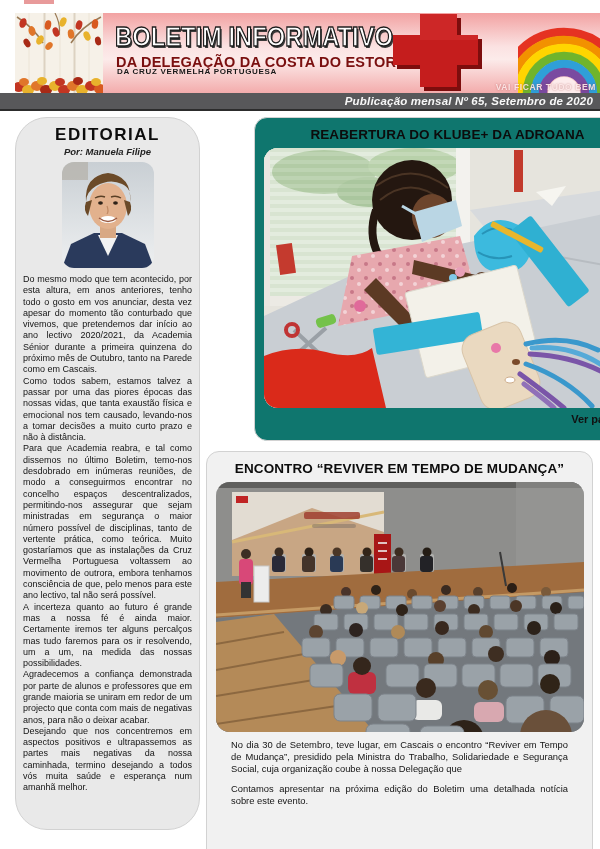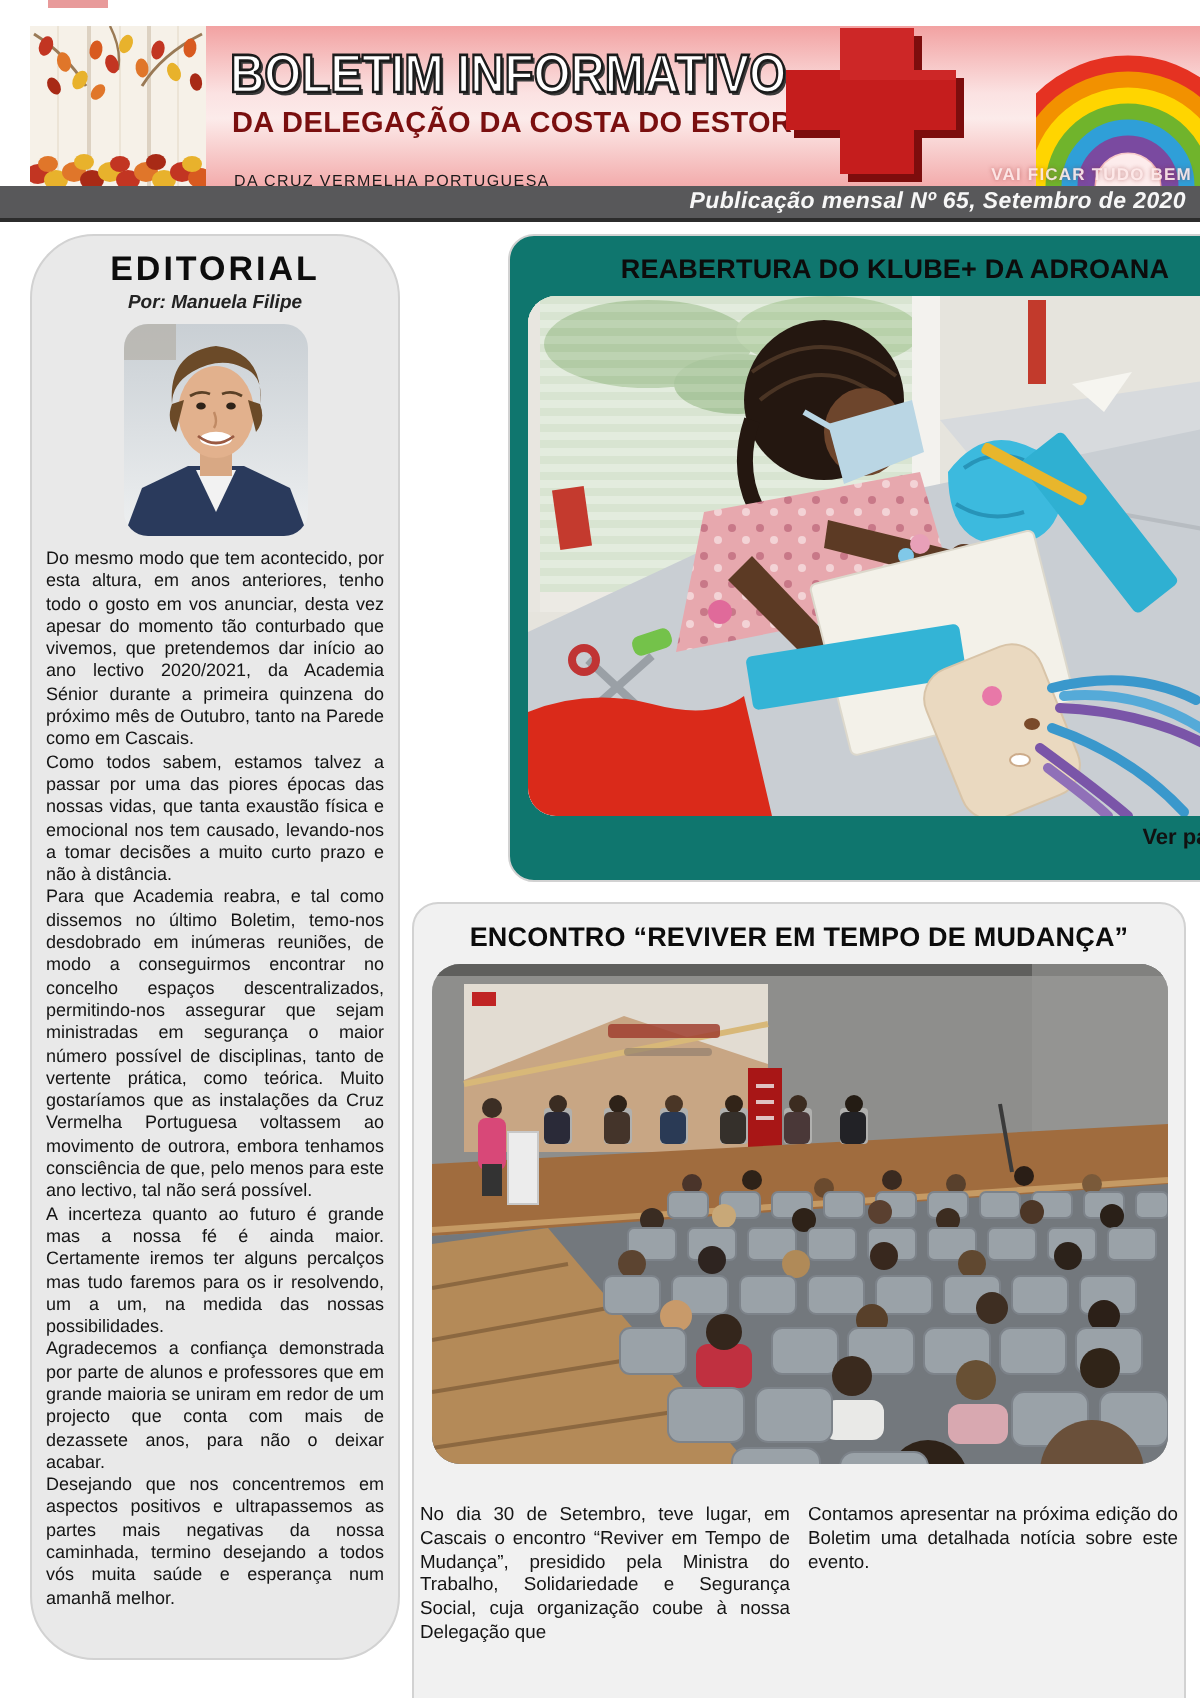--- a/index.html
+++ b/index.html
@@ -13,21 +13,21 @@
   .masthead{position:absolute;left:0;top:13px;width:600px;height:80px;}
   .leaves-box{position:absolute;left:15px;top:0;width:88px;height:80px;overflow:hidden;}
   .banner{position:absolute;left:103px;top:0;width:497px;height:80px;
           background:linear-gradient(180deg,#f2a2a2 0%,#fbe2e2 42%,#fcebea 58%,#f3acac 100%);}
   .mast-title{position:absolute;left:12px;top:9px;font-size:27px;font-weight:bold;color:#fff;
               letter-spacing:0;transform:scaleX(.88);transform-origin:left center;white-space:nowrap;
               -webkit-text-stroke:1.3px #1b1b1b;
               text-shadow:1.5px 1.5px 0 #3a3a3a;}
   .mast-sub{position:absolute;left:13px;top:41px;font-size:14.5px;font-weight:bold;color:#7a0f0f;
             letter-spacing:.2px;white-space:nowrap;}
-  .mast-org{position:absolute;left:14px;top:73px;font-size:8px;font-weight:normal;color:#1a1a1a;
+  .mast-org{position:absolute;left:14px;top:54px;font-size:8px;font-weight:bold;color:#1a1a1a;
             letter-spacing:.7px;white-space:nowrap;}
   .cross-box{position:absolute;left:290px;top:1px;width:89px;height:77px;}
   .rainbow-box{position:absolute;right:0;top:12px;width:82px;height:68px;}
   .slogan{position:absolute;right:4px;bottom:1px;font-size:8.5px;font-weight:bold;
           color:rgba(255,236,236,.9);letter-spacing:.6px;text-shadow:0 0 2px rgba(150,40,40,.5);}
 
   
   .issue-bar{position:absolute;left:0;top:93px;width:600px;height:18px;background:#58585a;
              border-bottom:2px solid #2c2c2c;box-sizing:border-box;padding-left:32px;}
   .issue-bar span{display:block;text-align:right;padding-right:7px;font-size:11.5px;line-height:16px;
@@ -44,21 +44,21 @@
   .portrait-box{width:92px;height:106px;margin:5px auto 6px;border-radius:12px;overflow:hidden;}
   .ed-body{padding:0 7px;font-size:9px;line-height:11.3px;text-align:justify;color:#141414;}
   .ed-body p,.col p{margin:0;}
 
   .art-headline{margin:9px 6px 6px;text-align:center;font-size:13.5px;font-weight:bold;color:#0c0c0c;
                 letter-spacing:.1px;white-space:nowrap;}
   .photo-box{width:368px;margin:0 auto;border-radius:14px;overflow:hidden;background:#ccc;}
   .photo-box.h1{height:260px;}
   .photo-box.h2{height:250px;}
   .see-page{margin-top:5px;padding-right:4px;text-align:right;font-size:11px;font-weight:bold;color:#111;}
-  .cols{display:flex;gap:9px;padding:0 3px;margin-top:19px;}
+  .cols{display:flex;gap:9px;padding:0 24px;margin-top:7px;flex-direction:column;}
   .col{flex:1;font-size:9.4px;line-height:11.8px;text-align:justify;color:#141414;}
   svg{display:block;}
 </style>
 </head>
 <body>
 
 <div class="page">
 
   <div class="top-accent"></div>
 
@@ -171,21 +171,21 @@
         <path d="M45,44 q2,5 0,8" stroke="#c08a64" stroke-width="1.2" fill="none"></path>
         <ellipse cx="46" cy="57.5" rx="8" ry="3.6" fill="#fff"></ellipse>
         <path d="M37,56 q9,7 18,0" stroke="#9a5a42" stroke-width="1.4" fill="none"></path>
       </svg>
     </div>
     <div class="ed-body">
         <p>Do mesmo modo que tem acontecido, por esta altura, em anos anteriores, tenho todo o gosto em vos anunciar, desta vez apesar do momento tão conturbado que vivemos, que pretendemos dar início ao ano lectivo 2020/2021, da Academia Sénior durante a primeira quinzena do próximo mês de Outubro, tanto na Parede como em Cascais.</p>
         <p>Como todos sabem, estamos talvez a passar por uma das piores épocas das nossas vidas, que tanta exaustão física e emocional nos tem causado, levando-nos a tomar decisões a muito curto prazo e não à distância.</p>
         <p>Para que Academia reabra, e tal como dissemos no último Boletim, temo-nos desdobrado em inúmeras reuniões, de modo a conseguirmos encontrar no concelho espaços descentralizados, permitindo-nos assegurar que sejam ministradas em segurança o maior número possível de disciplinas, tanto de vertente prática, como teórica. Muito gostaríamos que as instalações da Cruz Vermelha Portuguesa voltassem ao movimento de outrora, embora tenhamos consciência de que, pelo menos para este ano lectivo, tal não será possível.</p>
         <p>A incerteza quanto ao futuro é grande mas a nossa fé é ainda maior. Certamente iremos ter alguns percalços mas tudo faremos para os ir resolvendo, um a um, na medida das nossas possibilidades.</p>
-        <p>Agradecemos a confiança demonstrada por parte de alunos e professores que em grande maioria se uniram em redor de um projecto que conta com mais de dezassete anos, para não o deixar acabar.</p>
+        <p>Agradecemos a confiança demonstrada por parte de alunos e professores que em grande maioria se uniram em redor de um projecto que conta com mais de negativas anos, para não o deixar acabar.</p>
         <p>Desejando que nos concentremos em aspectos positivos e ultrapassemos as partes mais negativas da nossa caminhada, termino desejando a todos vós muita saúde e esperança num amanhã melhor.</p>
       </div>
   </aside>
 
   <section class="panel article1">
     <h3 class="art-headline">REABERTURA DO KLUBE+ DA ADROANA</h3>
     <div class="photo-box h1">
       <svg viewBox="0 0 368 260" width="368" height="260" aria-hidden="true">
         <defs>
           <pattern id="blinds" width="8" height="8" patternUnits="userSpaceOnUse">

